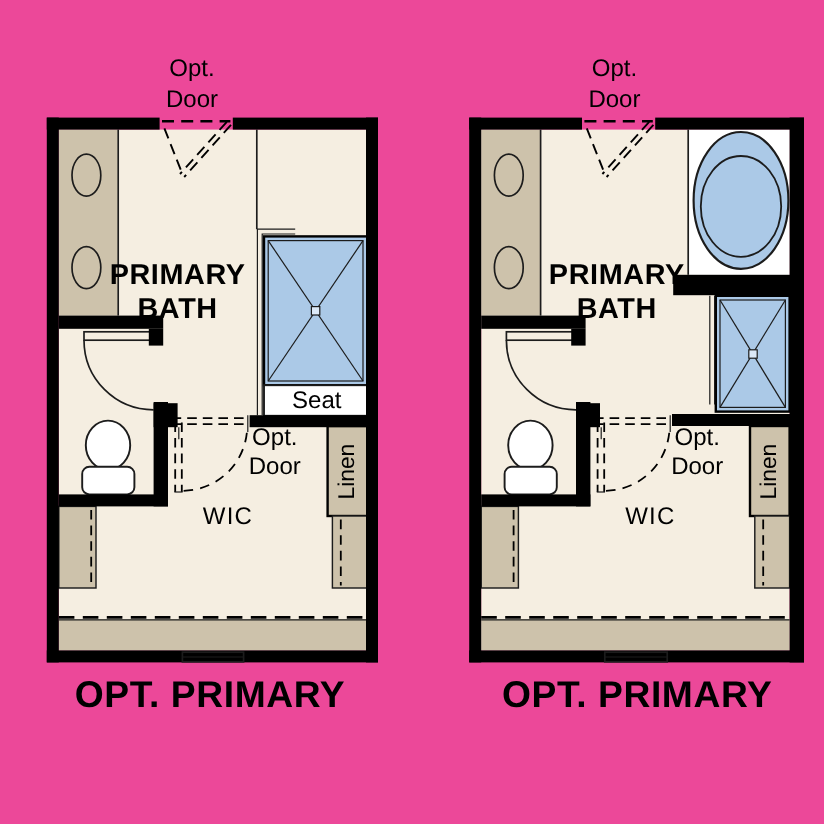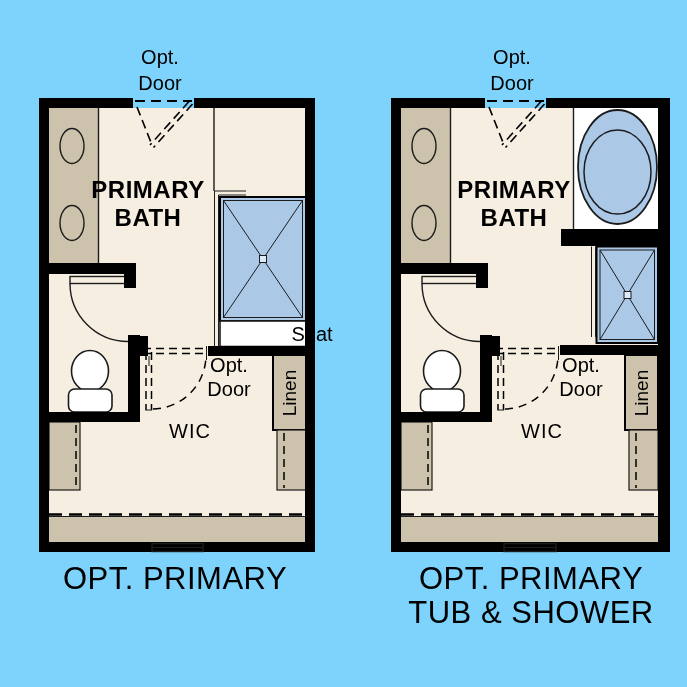--- a/index.html
+++ b/index.html
@@ -1,26 +1,26 @@
 <!DOCTYPE html>
 <html><head>
 <meta charset="utf-8">
 <style>
   html,body{margin:0;padding:0;background:#ffffff;}
-  #stage{position:relative;width:687px;height:687px;background:#7dd3fc;overflow:hidden;
+  #stage{position:relative;width:687px;height:687px;background:#ec4899;overflow:hidden;
          font-family:"Liberation Sans",sans-serif;}
   svg{position:absolute;left:0;top:0;}
   .lbl{position:absolute;color:#000;text-align:center;transform:translateX(-50%);
        white-space:nowrap;font-family:"Liberation Sans",sans-serif;}
   .small{font-size:20px;line-height:26px;}
-  .room{font-size:24px;font-weight:bold;line-height:28px;letter-spacing:.5px;}
+  .room{font-size:24px;font-weight:bold;line-height:28px;letter-spacing:.5px;margin-top:40px;}
   .wic{font-size:20px;letter-spacing:1px;}
-  .seat{font-size:20px;margin-left:48px;}
+  .seat{font-size:20px;}
   .linen{font-size:19px;transform:translate(-50%,-50%) rotate(-90deg);}
-  .title{font-size:31px;font-weight:normal;line-height:34px;letter-spacing:.5px;}
+  .title{font-size:31px;font-weight:bold;line-height:34px;letter-spacing:.5px;}
   
   .wall{fill:#000000;}
   .tan{fill:#cdc2ab;}
   .floor{fill:#f5eee1;}
   .blue{fill:#abc9e7;}
   .wht{fill:#ffffff;}
   .thin{stroke:#1c1c1c;stroke-width:1.4;fill:none;}
   .thin1{stroke:#1c1c1c;stroke-width:1;fill:none;}
   .edge{stroke:#1c1c1c;stroke-width:1.2;fill:#cdc2ab;}
   .bdr{stroke:#000;stroke-width:2;}
@@ -230,16 +230,15 @@
     <span style="display:block">BATH</span>
   </div>
   <div class="lbl small" style="left:581px;top:353px;line-height:24px;">
     <span style="display:block">Opt.</span>
     <span style="display:block">Door</span>
   </div>
   <div class="lbl wic" style="left:542px;top:420px;">WIC</div>
   <div class="lbl linen" style="left:641.5px;top:392.5px;">Linen</div>
   <div class="lbl title" style="left:531px;top:562px;">
     <span style="display:block">OPT. PRIMARY</span>
-    <span style="display:block">TUB &amp; SHOWER</span>
   </div>
 
 </div>
 
 </body></html>

